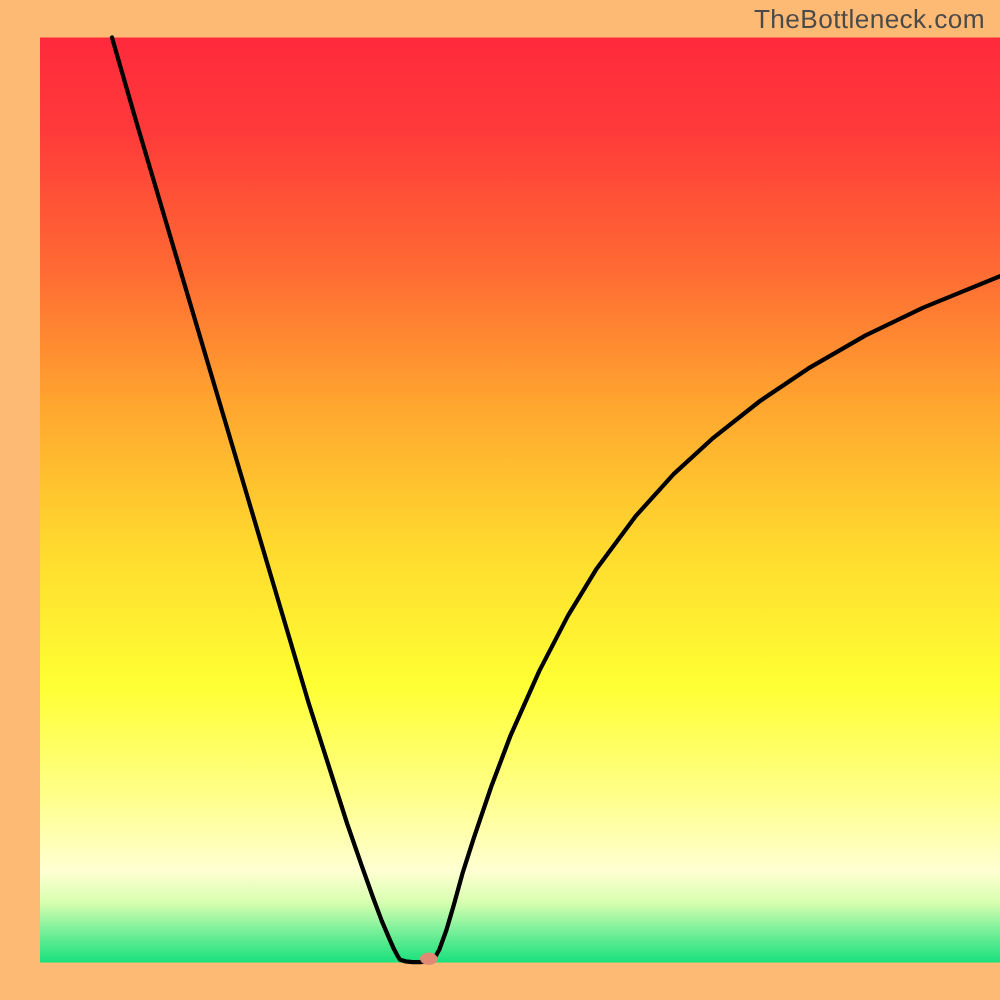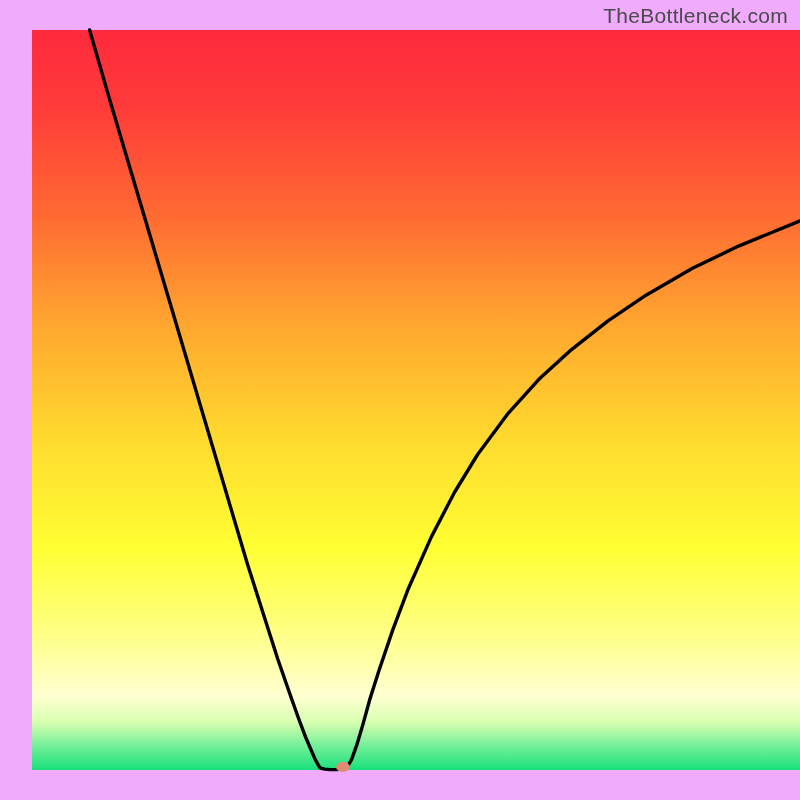--- a/index.html
+++ b/index.html
@@ -8,21 +8,21 @@
     width: 800px;
     height: 800px;
     background: #000;
     overflow: hidden;
     font-family: Arial, Helvetica, sans-serif;
   }
   .stage {
     position: relative;
     width: 800px;
     height: 800px;
-    background: #f0abfc;
+    background: #fdba74;
   }
   .watermark {
     position: absolute;
     top: 4px;
     right: 12px;
     color: #4a4a4a;
     font-size: 21px;
     letter-spacing: 0.3px;
     font-weight: 400;
     z-index: 5;

